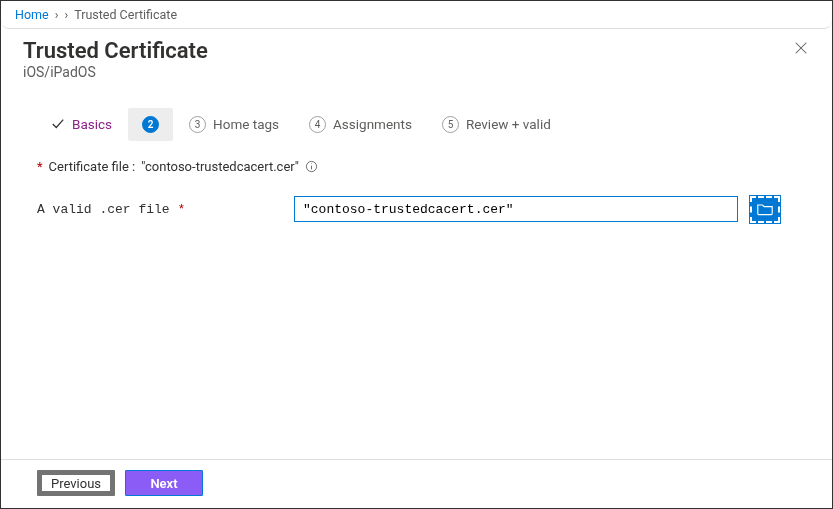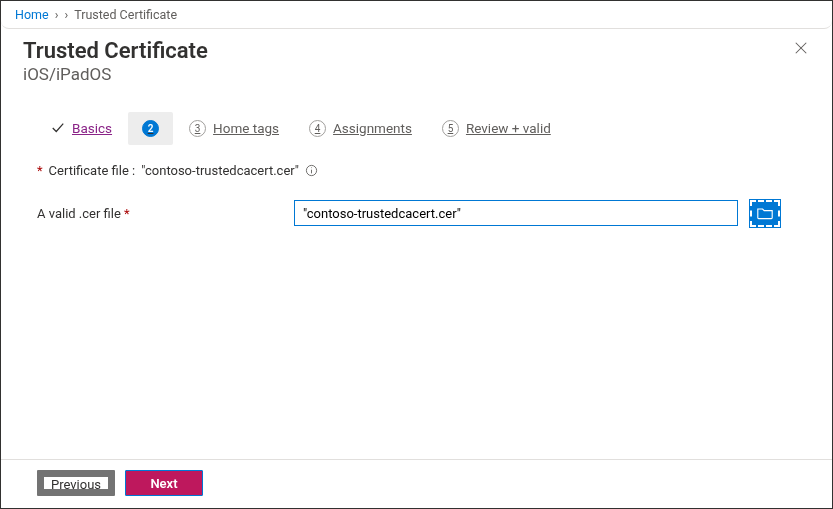--- a/index.html
+++ b/index.html
@@ -32,21 +32,21 @@
     justify-content: space-between;
     padding: 8px 18px 0 22px;
   }
   .title {
     font-size: 22px;
     font-weight: 600;
     color: #323130;
     line-height: 1.25;
   }
   .subtitle {
-    font-size: 17px;
+    font-size: 14px;
     color: #605e5c;
     padding: 0 0 0 22px;
     margin-top: -1px;
   }
   .close-btn {
     font-size: 16px;
     color: #605e5c;
     background: none;
     border: none;
     cursor: pointer;
@@ -61,21 +61,20 @@
   }
   .wtab {
     display: flex;
     align-items: center;
     gap: 7px;
     padding: 8px 14px;
     font-size: 13.5px;
     color: #605e5c;
     cursor: pointer;
     border-radius: 2px;
-    text-decoration: underline;
   }
   .wtab .badge {
     width: 17px; height: 17px;
     border-radius: 50%;
     border: 1px solid #a19f9d;
     display: flex; align-items: center; justify-content: center;
     font-size: 10px;
     color: #605e5c;
   }
   .wtab.done { color: #8a2387; }
@@ -103,20 +102,21 @@
   .req { color: #a80000; }
   .info-icon {
     width: 13px; height: 13px;
     color: #605e5c;
   }
   .field-row {
     display: flex;
     align-items: center;
     gap: 12px;
     margin-top: 22px;
+    font-family: Liberation Mono, monospace;
   }
   .field-label {
     width: 245px;
     font-size: 13px;
   }
   .file-input {
     flex: 0 0 444px;
     height: 26px;
     border: 1px solid #0078d4;
     padding: 3px 8px;
@@ -144,25 +144,25 @@
   .btn {
     min-width: 78px;
     height: 26px;
     font-size: 13px;
     border-radius: 1px;
     cursor: pointer;
     font-family: inherit;
   }
   .btn-secondary {
     background: #fff;
-    border: 7px solid #737373;
+    border: 5px solid #737373;
     color: #323130;
   }
   .btn-primary {
-    background: #be185d;
+    background: #8b5cf6;
     border: 1px solid #0078d4;
     color: #fff;
     font-weight: 600;
   }
 </style>
 </head>
 <body>
 
 <nav class="breadcrumb">
   <a>Home</a>

